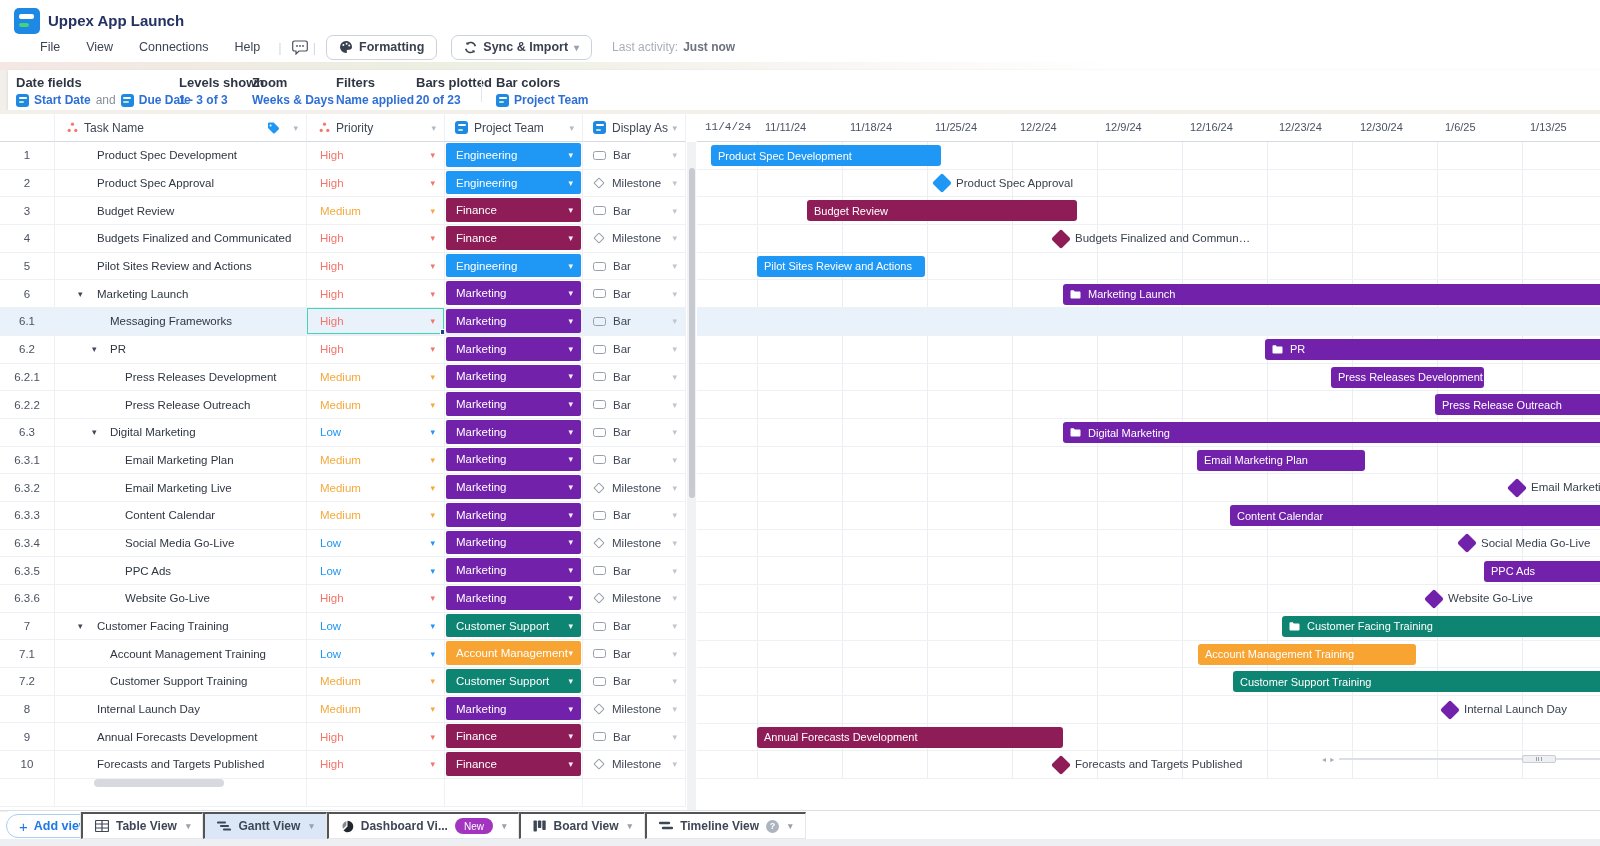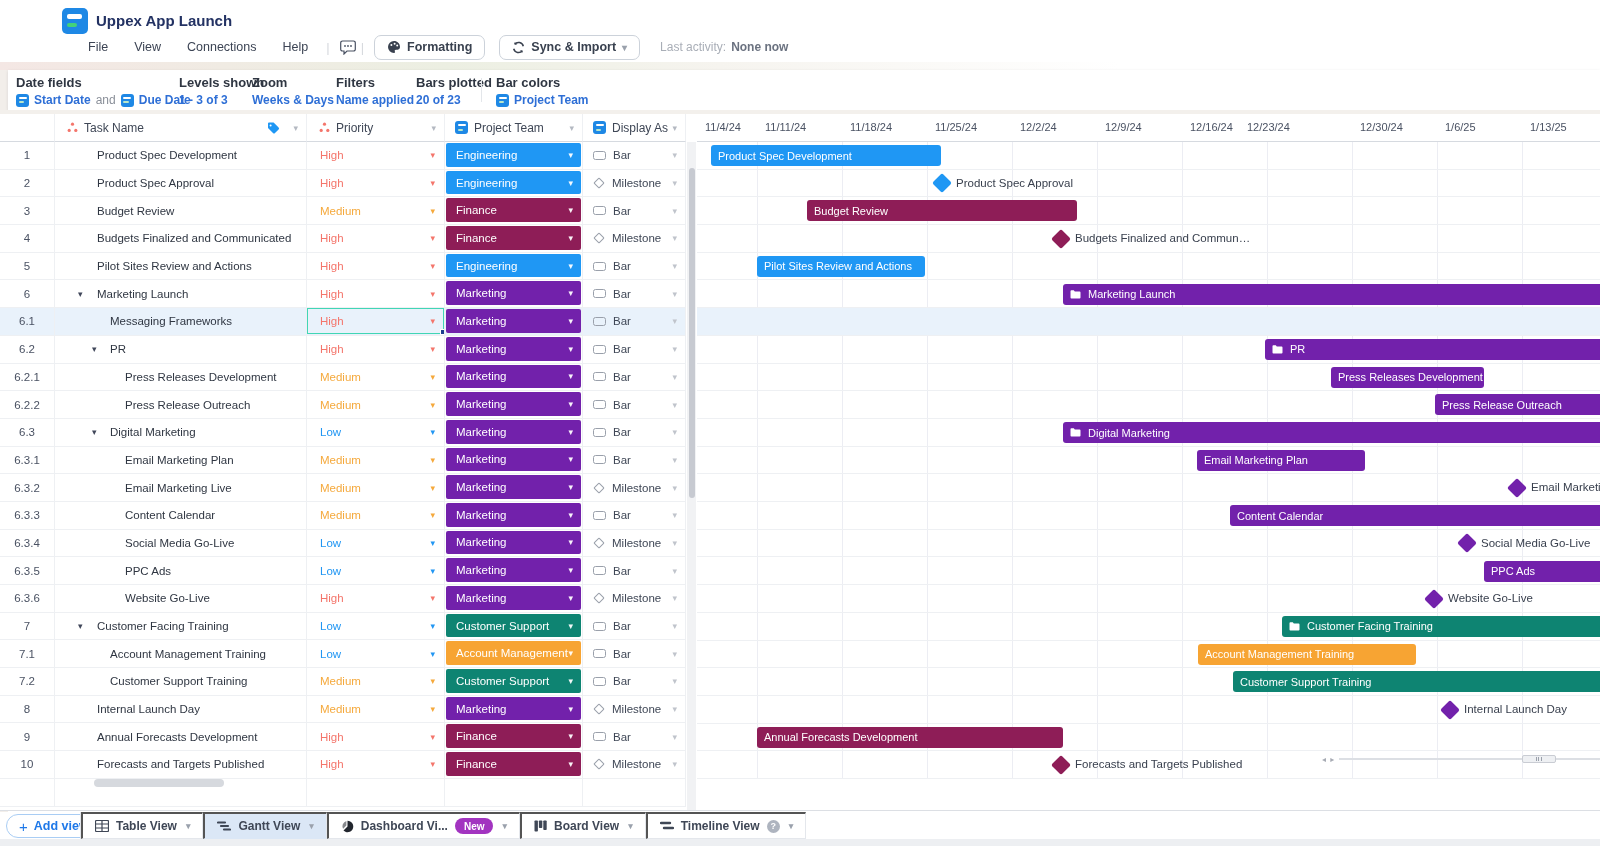--- a/index.html
+++ b/index.html
@@ -1,21 +1,21 @@
 <!DOCTYPE html>
 <html><head>
 <meta charset="utf-8">
 <style>
   * { margin:0; padding:0; box-sizing:border-box; }
   html,body { width:1600px; height:846px; overflow:hidden; background:#fff;
     font-family:"Liberation Sans","DejaVu Sans",sans-serif; }
   #stage { position:relative; width:1600px; height:846px; background:#fff; overflow:hidden; }
 
   
-  #appheader { position:absolute; left:0; top:0; width:1536px; height:62px; background:#fff;margin-left:48px; }
+  #appheader { position:absolute; left:0; top:0; width:1536px; height:62px; background:#fff; }
   .logo { position:absolute; left:14px; top:8px; width:26px; height:26px; background:#1e88e5; border-radius:5px; }
   .logo .b1 { position:absolute; left:5px; top:6px; width:15px; height:4.5px; background:#fff; border-radius:2px; }
   .logo .b2 { position:absolute; left:5px; top:14.5px; width:10px; height:4.5px; background:#43d17a; border-radius:2px; }
   .apptitle { position:absolute; left:48px; top:12px; font-size:15px; font-weight:700; color:#233263; }
   .menurow { position:absolute; left:40px; top:37px; height:20px; display:flex; align-items:center; font-size:12.5px; color:#3c4454; }
   .menu-item { margin-right:26px; cursor:default; }
   .mdivider { color:#d6d9de; margin:0 10px 0 -8px; font-size:13px; }
   .bubble-btn { display:flex; align-items:center; margin-right:12px; }
   .pillbtn { display:inline-flex; align-items:center; gap:6px; height:25px; padding:0 12px;
     border:1px solid #ccd2da; border-radius:7px; background:#fff; font-size:12.5px; font-weight:700; color:#39414f; margin-right:14px; }
@@ -98,21 +98,21 @@
 
   
   #footer { position:absolute; left:0; top:812px; width:1600px; height:34px; background:#fff; }
   #addview { position:absolute; left:6px; top:2px; height:24px; display:inline-flex; align-items:center; gap:6px;
     padding:0 12px; border:1px solid #a9cdf4; border-radius:13px; color:#1e78e8; font-size:12.5px; font-weight:700; background:#fff; }
   #tabs { position:absolute; left:80px; top:0; height:27px; display:flex; border-left:1px solid #e4e7ec; }
   .vtab { display:flex; align-items:center; gap:7px; padding:0 12px; border-right:1px solid #e4e7ec; border-bottom:1px solid #e4e7ec;
     font-size:12px; font-weight:700; color:#3f4756; background:#fff; height:27px; }
   .vtab.sel { background:#dbe7f6; border-bottom:1px solid #dbe7f6; }
   .vtab .tabcaret { color:#9aa1ac; font-size:9px; margin-left:2px; }
-  .newbadge { background:#a234c0; color:#fff; font-size:10px; font-weight:700; border-radius:9px; padding:2.5px 9px;text-align:center; }
+  .newbadge { background:#a234c0; color:#fff; font-size:10px; font-weight:400; border-radius:9px; padding:2.5px 9px;text-align:center; }
   .helpdot { width:13px; height:13px; border-radius:50%; background:#aeb4bf; color:#fff; font-size:9px; display:flex; align-items:center; justify-content:center; }
   #footerstrip { position:absolute; left:0; top:839px; width:1600px; height:7px; background:#edeff2; }
 </style>
 </head>
 <body>
 
 <div id="stage">
 
   <div id="appheader">
     <div class="logo">
@@ -151,21 +151,21 @@
           <svg width="13" height="13" viewBox="0 0 13 13">
               <path d="M11.3 5.2A5 5 0 0 0 2.6 3.3" fill="none" stroke="#39414f" stroke-width="1.5"></path>
               <path d="M2.6 1v2.6h2.6z" fill="#39414f"></path>
               <path d="M1.7 7.8a5 5 0 0 0 8.7 1.9" fill="none" stroke="#39414f" stroke-width="1.5"></path>
               <path d="M10.4 12V9.4H7.8z" fill="#39414f"></path>
             </svg>
         </span>
         <span>Sync &amp; Import</span>
         <span class="caret">▾</span>
       </button>
-      <span class="lastact"><span>Last activity:</span><b>None now</b></span>
+      <span class="lastact"><span>Last activity:</span><b>Just now</b></span>
     </div>
   </div>
 
   <div id="band1"></div>
   <div class="leftgutter"></div>
 
   <div id="settingsbar">
     <div class="setsec" style="left:8px">
       <div class="setlabel">Date fields</div>
       <div class="setvalue">
@@ -773,28 +773,28 @@
         </div>
       <div id="thscroll"></div>
     </div>
 
     <div id="vscroll">
         <div class="thumb"></div>
       </div>
 
     <div id="ganttpane">
       <div id="gheader">
-          <span class="gdate" style="left: 8px;">11/4/24</span>
+          <span class="gdate" style="left: 8px; font-family: Liberation Mono, monospace;">11/4/24</span>
           <span class="gdate" style="left: 68px;">11/11/24</span>
           <span class="gdate" style="left: 153px;">11/18/24</span>
           <span class="gdate" style="left: 238px;">11/25/24</span>
           <span class="gdate" style="left: 323px;">12/2/24</span>
           <span class="gdate" style="left: 408px;">12/9/24</span>
           <span class="gdate" style="left: 493px;">12/16/24</span>
-          <span class="gdate" style="left: 550px;">12/23/24</span>
+          <span class="gdate" style="left: 582px;">12/23/24</span>
           <span class="gdate" style="left: 663px;">12/30/24</span>
           <span class="gdate" style="left: 748px;">1/6/25</span>
           <span class="gdate" style="left: 833px;">1/13/25</span>
         </div>
       <div id="gbody">
           <div class="gridline" style="left: 60px;"></div>
           <div class="gridline" style="left: 145px;"></div>
           <div class="gridline" style="left: 230px;"></div>
           <div class="gridline" style="left: 315px;"></div>
           <div class="gridline" style="left: 400px;"></div>

